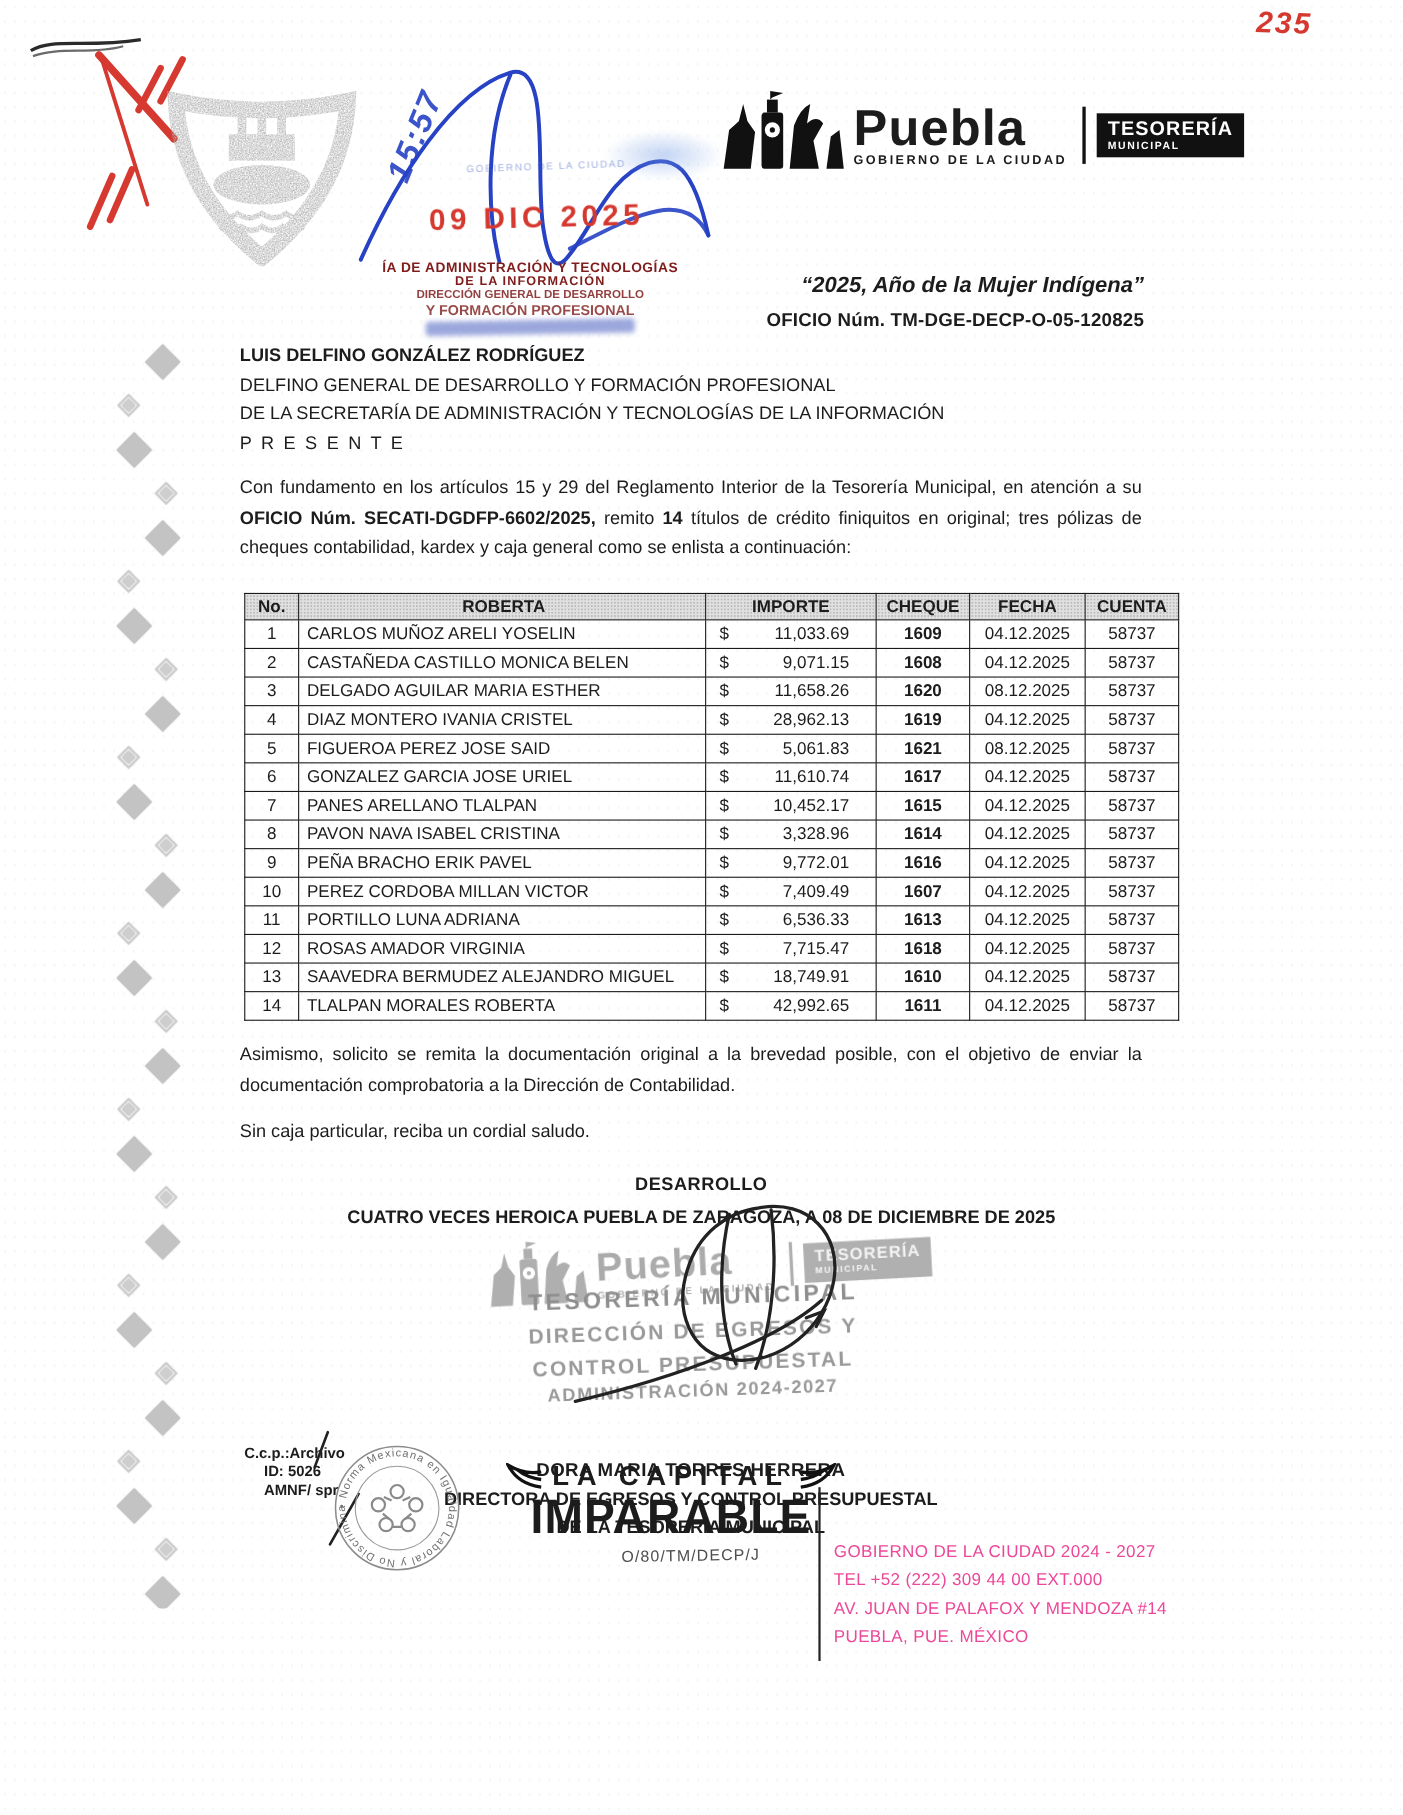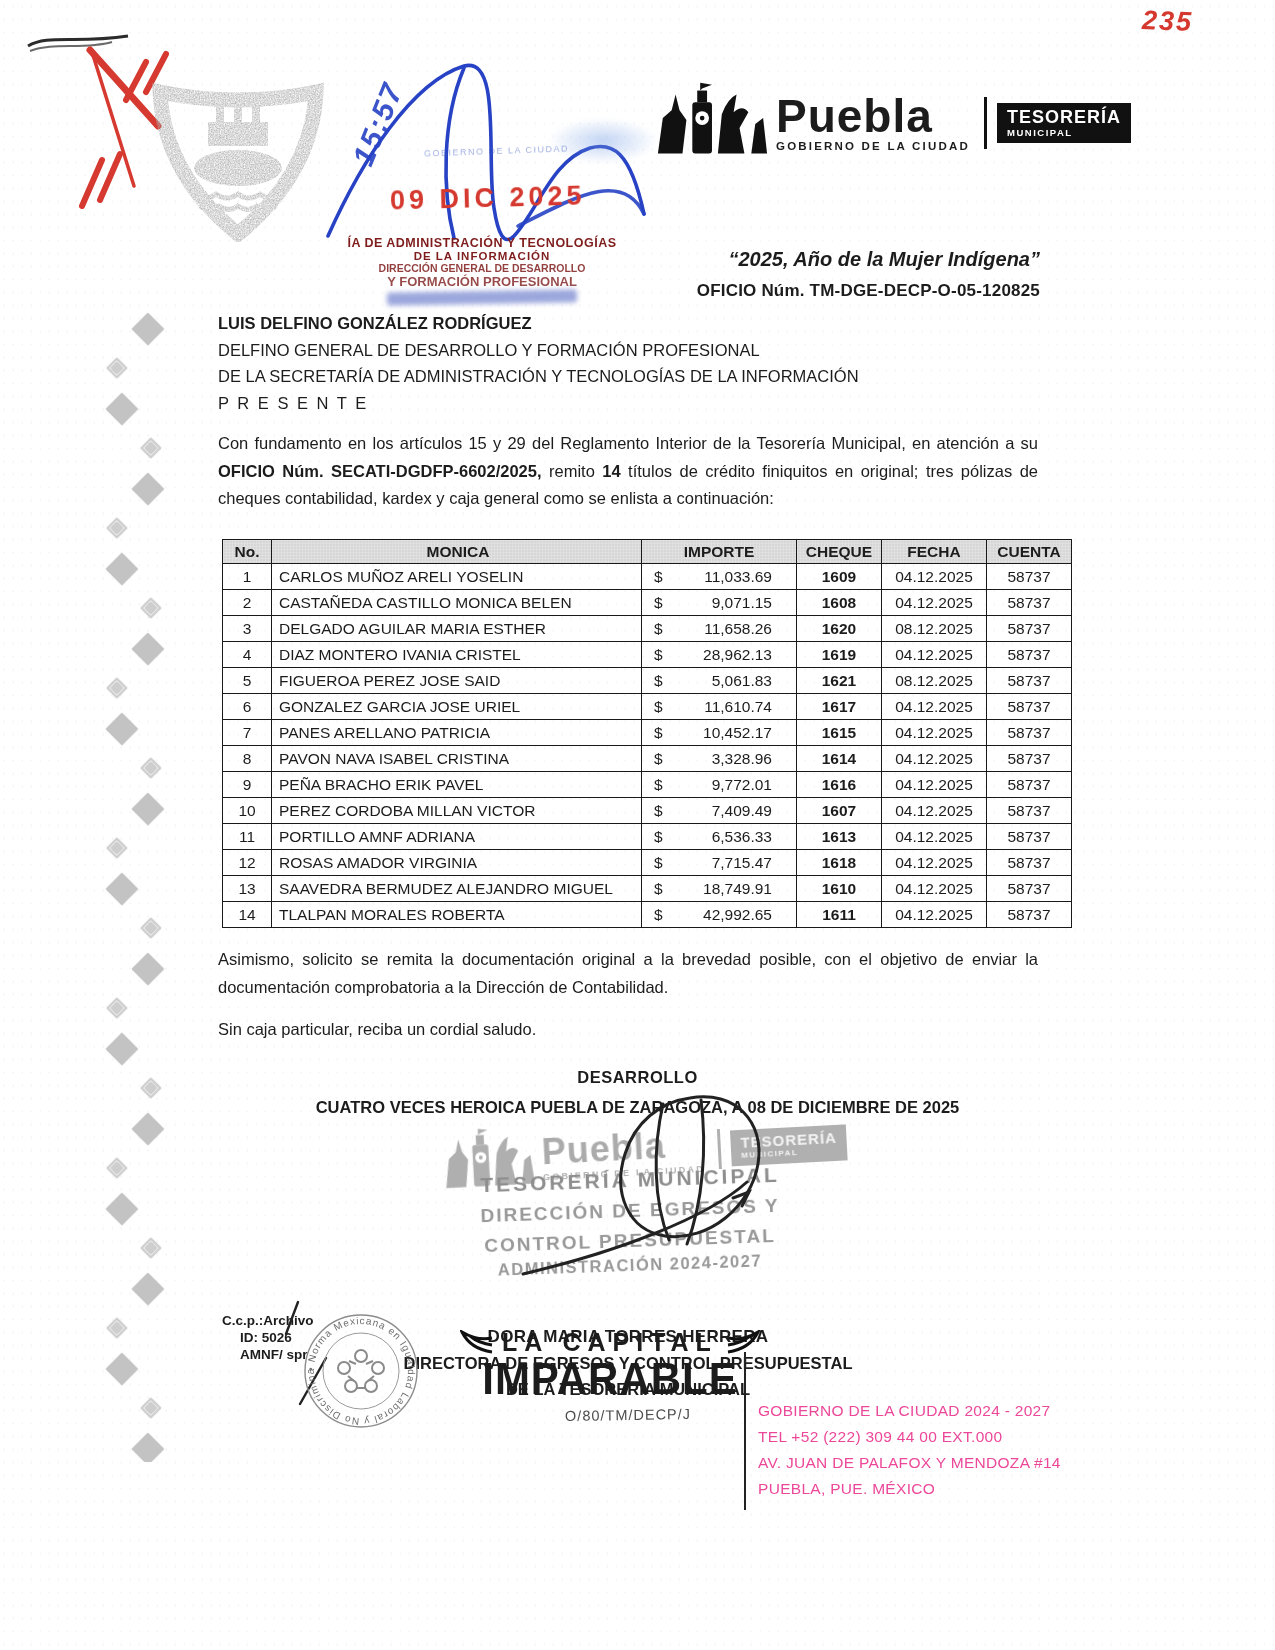--- a/index.html
+++ b/index.html
@@ -257,21 +257,21 @@
     <div>DE LA SECRETARÍA DE ADMINISTRACIÓN Y TECNOLOGÍAS DE LA INFORMACIÓN</div>
     <div class="salutation">P R E S E N T E</div>
   </div>
 
   <div class="para" id="para-1"><span>Con fundamento en los artículos 15 y 29 del Reglamento Interior de la Tesorería Municipal, en atención a su </span><span class="b">OFICIO Núm. SECATI-DGDFP-6602/2025,</span><span> remito </span><span class="b">14</span><span> títulos de crédito finiquitos en original; tres pólizas de cheques contabilidad, kardex y caja general como se enlista a continuación:</span></div>
 
   <table id="finiquitos-table">
     <thead>
       <tr>
         <th class="c-no">No.</th>
-        <th class="c-nombre">MONICA</th>
+        <th class="c-nombre">ROBERTA</th>
         <th class="c-importe">IMPORTE</th>
         <th class="c-cheque">CHEQUE</th>
         <th class="c-fecha">FECHA</th>
         <th class="c-cuenta">CUENTA</th>
       </tr>
     </thead>
     <tbody>
         <tr>
           <td class="c-no">1</td>
           <td class="c-nombre">CARLOS MUÑOZ ARELI YOSELIN</td>
@@ -345,21 +345,21 @@
               <span>$</span>
               <span>11,610.74</span>
             </div>
           </td>
           <td class="c-cheque">1617</td>
           <td class="c-fecha">04.12.2025</td>
           <td class="c-cuenta">58737</td>
         </tr>
         <tr>
           <td class="c-no">7</td>
-          <td class="c-nombre">PANES ARELLANO PATRICIA</td>
+          <td class="c-nombre">PANES ARELLANO TLALPAN</td>
           <td class="c-importe">
             <div class="imp">
               <span>$</span>
               <span>10,452.17</span>
             </div>
           </td>
           <td class="c-cheque">1615</td>
           <td class="c-fecha">04.12.2025</td>
           <td class="c-cuenta">58737</td>
         </tr>
@@ -397,21 +397,21 @@
               <span>$</span>
               <span>7,409.49</span>
             </div>
           </td>
           <td class="c-cheque">1607</td>
           <td class="c-fecha">04.12.2025</td>
           <td class="c-cuenta">58737</td>
         </tr>
         <tr>
           <td class="c-no">11</td>
-          <td class="c-nombre">PORTILLO AMNF ADRIANA</td>
+          <td class="c-nombre">PORTILLO LUNA ADRIANA</td>
           <td class="c-importe">
             <div class="imp">
               <span>$</span>
               <span>6,536.33</span>
             </div>
           </td>
           <td class="c-cheque">1613</td>
           <td class="c-fecha">04.12.2025</td>
           <td class="c-cuenta">58737</td>
         </tr>

